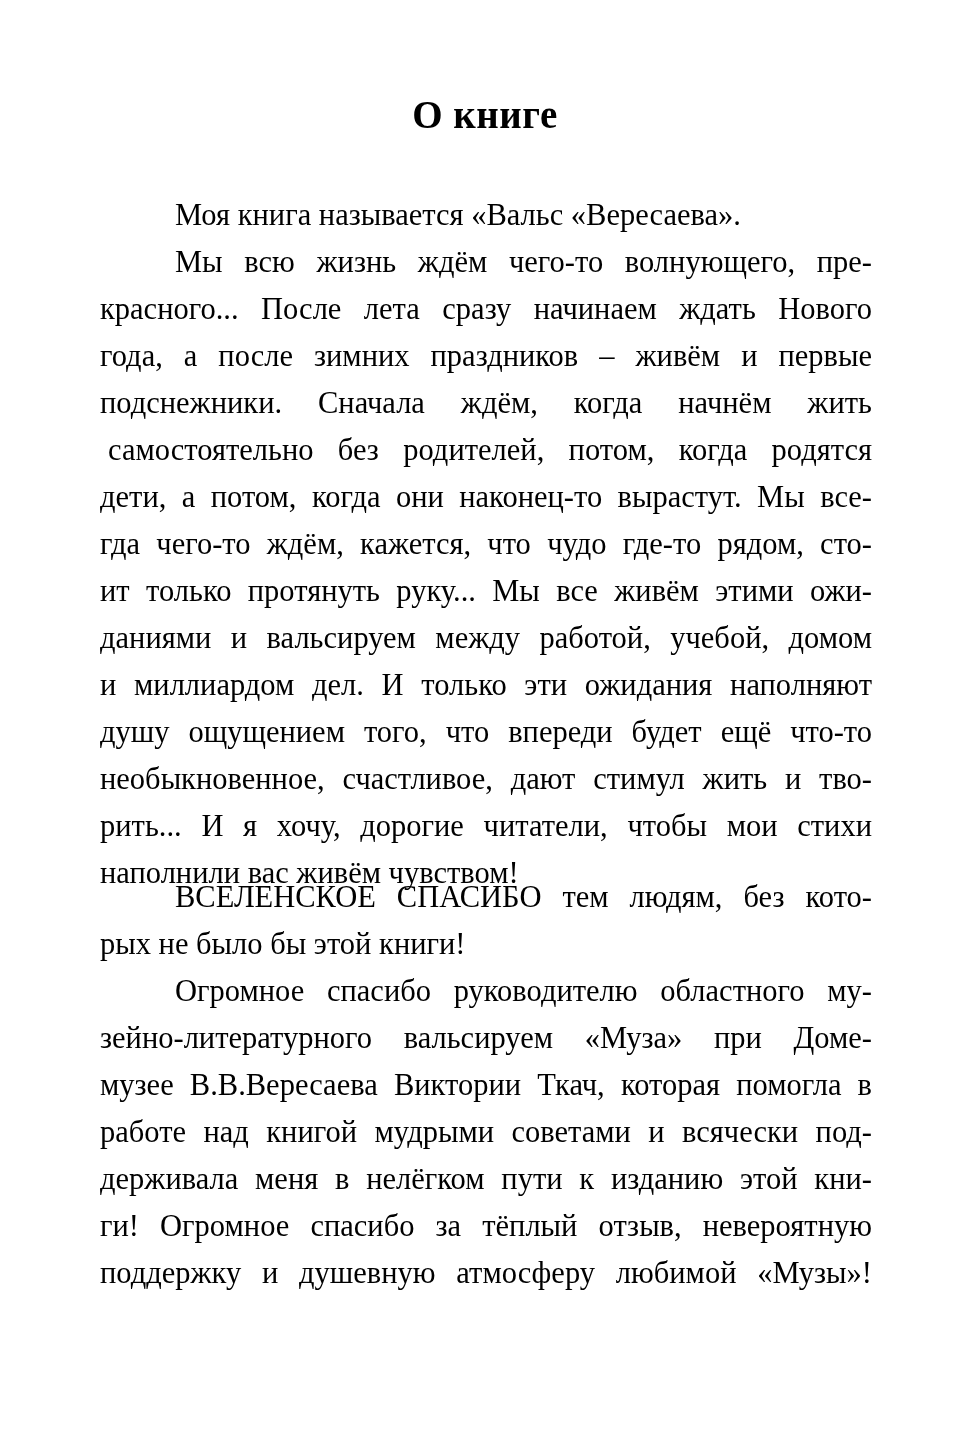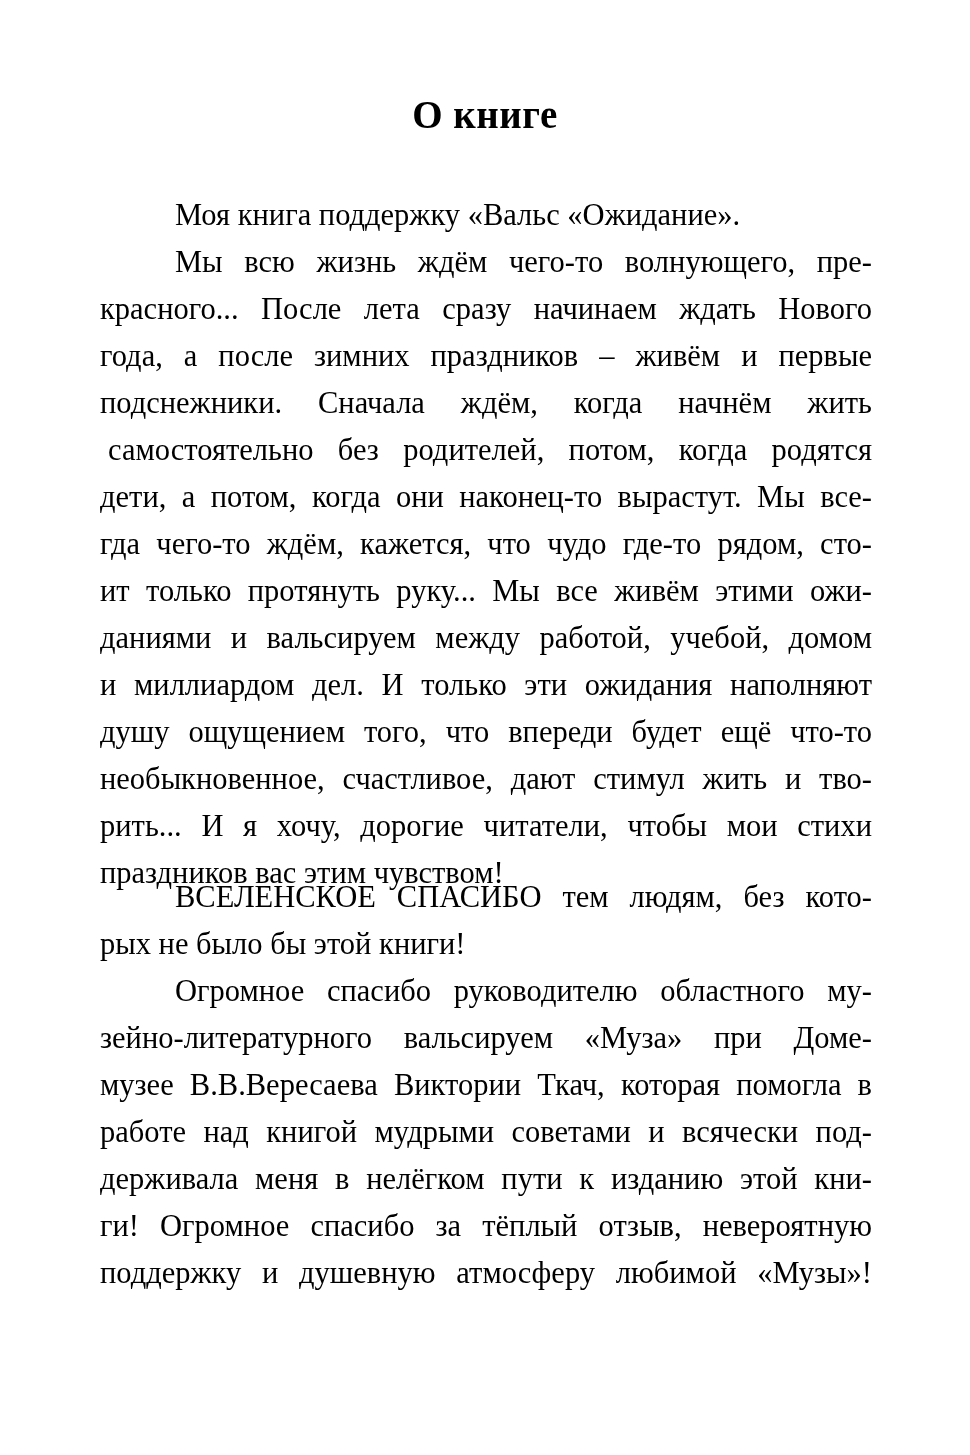--- a/index.html
+++ b/index.html
@@ -71,35 +71,35 @@
   }
 </style>
 </head>
 <body>
 
 <div class="page">
 
   <div class="page-title">О книге</div>
 
   <div class="body-block" id="block-1">
-      <span class="text-line flush indent-para">Моя книга поддержку «Вальс «Ожидание».</span>
+      <span class="text-line flush indent-para">Моя книга называется «Вальс «Вересаева».</span>
       <span class="text-line justify indent-para">Мы всю жизнь ждём чего-то волнующего, пре-</span>
       <span class="text-line justify">красного... После лета сразу начинаем ждать Нового</span>
       <span class="text-line justify">года, а после зимних праздников – живём и первые</span>
       <span class="text-line justify">подснежники. Сначала ждём, когда начнём жить</span>
       <span class="text-line justify indent-small">самостоятельно без родителей, потом, когда родятся</span>
       <span class="text-line justify">дети, а потом, когда они наконец-то вырастут. Мы все-</span>
       <span class="text-line justify">гда чего-то ждём, кажется, что чудо где-то рядом, сто-</span>
       <span class="text-line justify">ит только протянуть руку... Мы все живём этими ожи-</span>
       <span class="text-line justify">даниями и вальсируем между работой, учебой, домом</span>
       <span class="text-line justify">и миллиардом дел. И только эти ожидания наполняют</span>
       <span class="text-line justify">душу ощущением того, что впереди будет ещё что-то</span>
       <span class="text-line justify">необыкновенное, счастливое, дают стимул жить и тво-</span>
       <span class="text-line justify">рить... И я хочу, дорогие читатели, чтобы мои стихи</span>
-      <span class="text-line flush">праздников вас этим чувством!</span>
+      <span class="text-line flush">наполнили вас живём чувством!</span>
     </div>
 
   <div class="body-block" id="block-2">
       <span class="text-line justify indent-para">ВСЕЛЕНСКОЕ СПАСИБО тем людям, без кото-</span>
       <span class="text-line flush">рых не было бы этой книги!</span>
       <span class="text-line justify indent-para">Огромное спасибо руководителю областного му-</span>
       <span class="text-line justify">зейно-литературного вальсируем «Муза» при Доме-</span>
       <span class="text-line justify">музее В.В.Вересаева Виктории Ткач, которая помогла в</span>
       <span class="text-line justify">работе над книгой мудрыми советами и всячески под-</span>
       <span class="text-line justify">держивала меня в нелёгком пути к изданию этой кни-</span>

